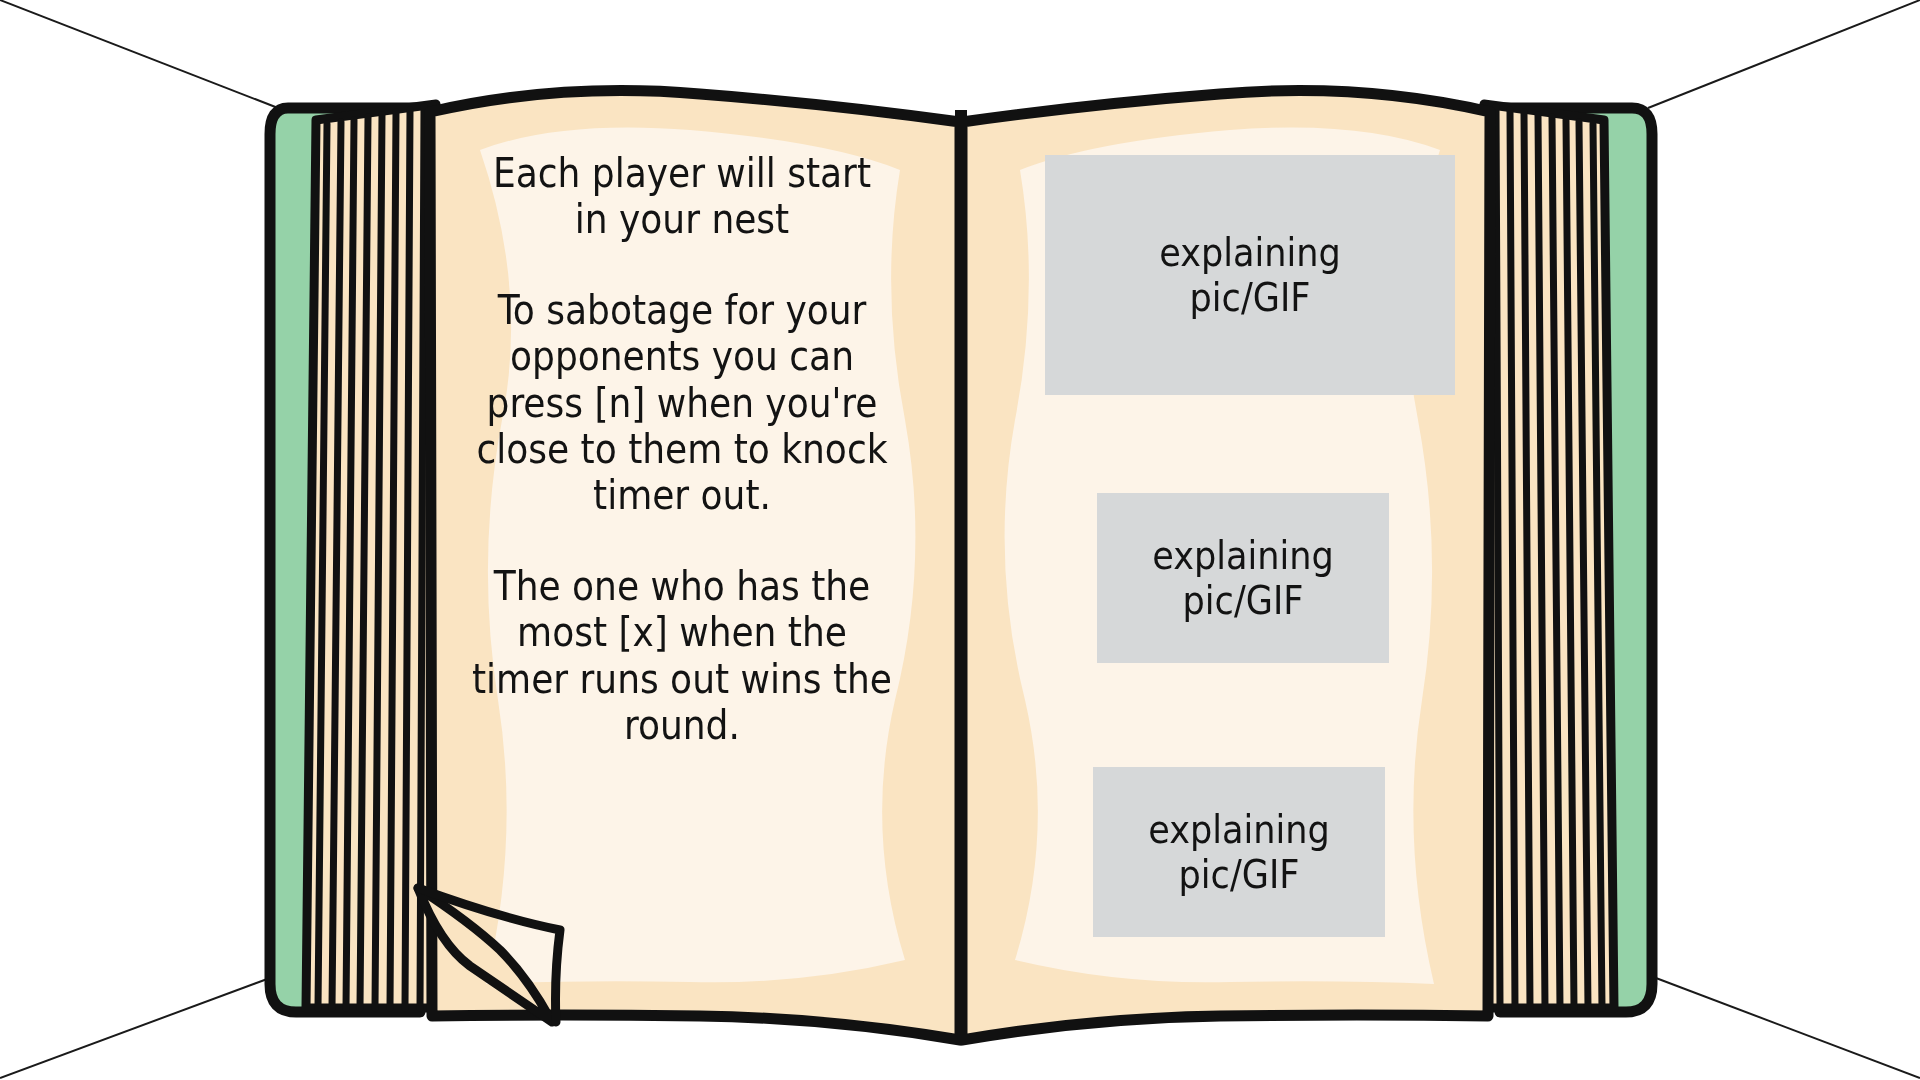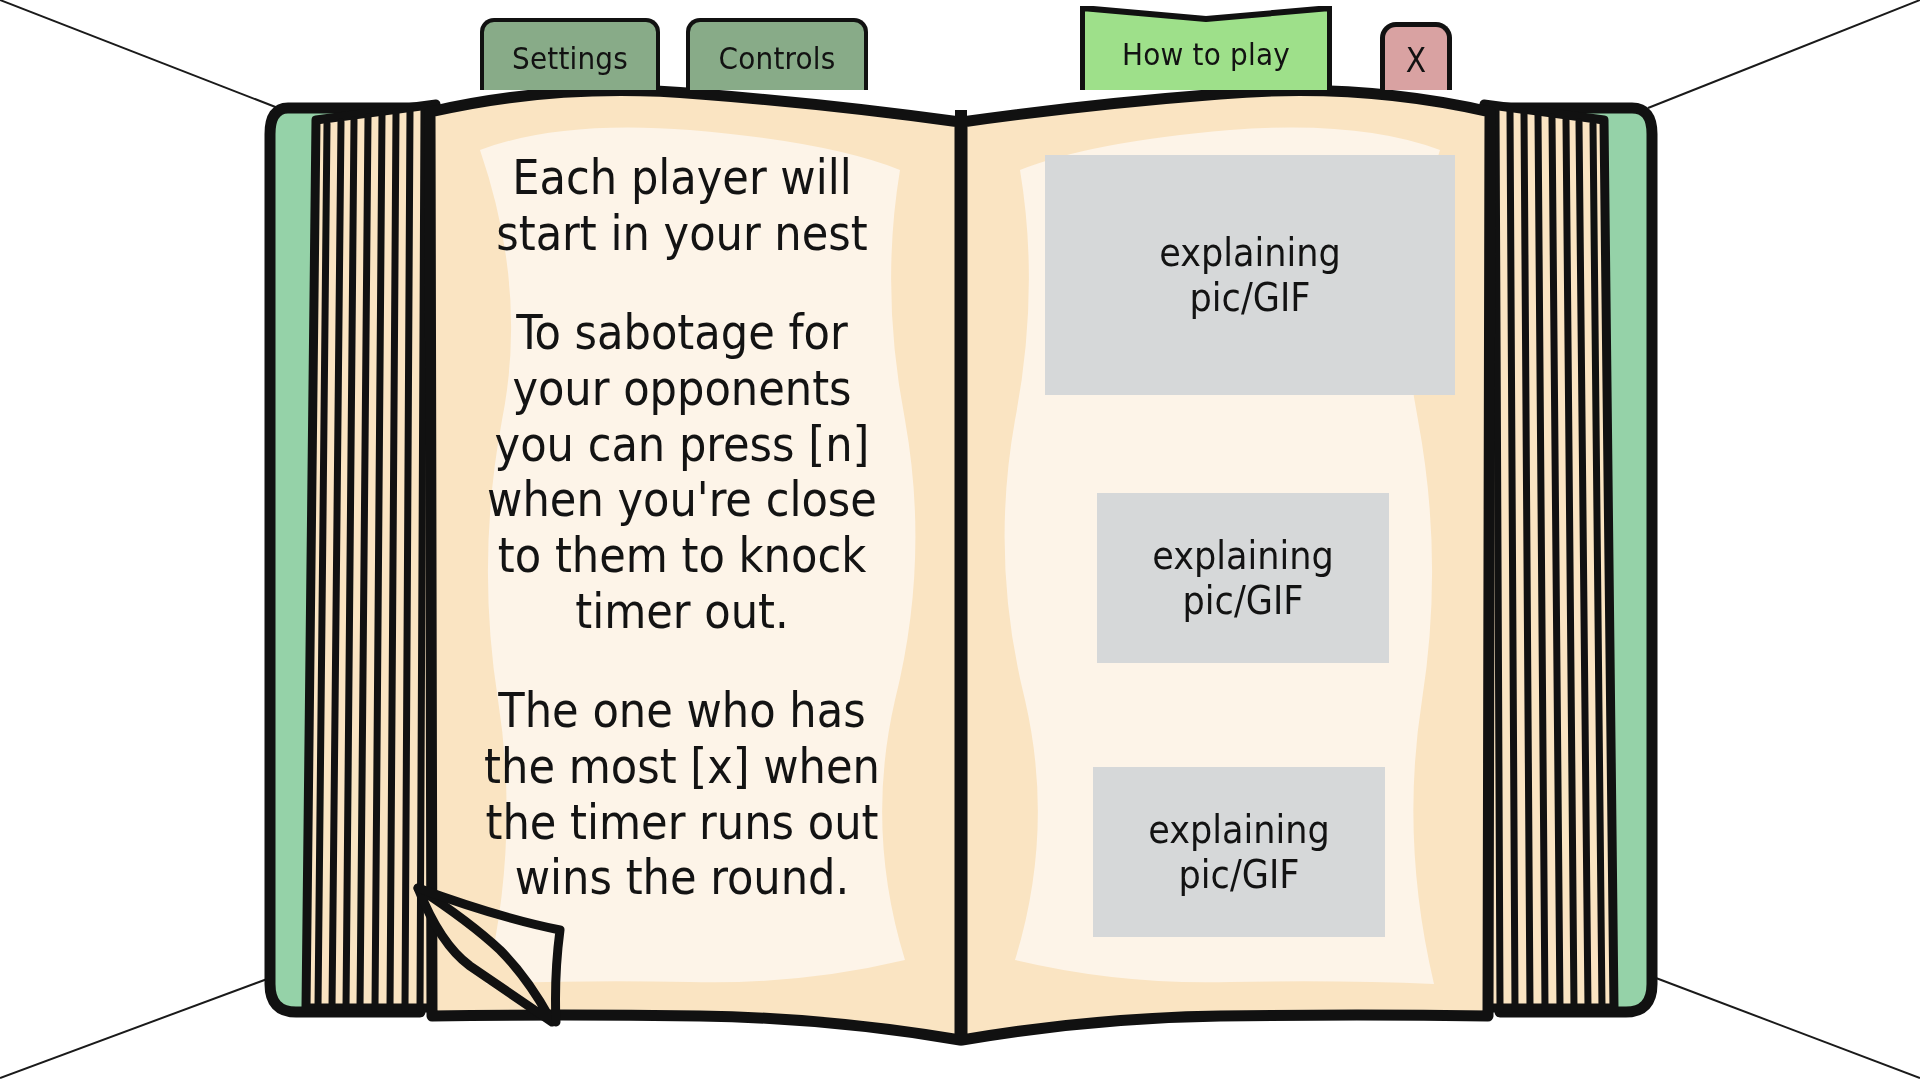--- a/index.html
+++ b/index.html
@@ -85,21 +85,21 @@
 
   
   .page-text {
     position: absolute;
     left: 472px;
     top: 150px;
     width: 420px;
     z-index: 20;
     text-align: center;
     color: #131313;
-    font-size: 48px;
+    font-size: 40px;
     line-height: 1.16;
   }
   .para { margin: 0 0 44px 0; }
   .para:last-child { margin-bottom: 4px; }
 
   
   .media-col {
     position: absolute;
     left: 1045px;
     top: 155px;
@@ -221,41 +221,20 @@
     <path d="M 418 888
          Q 470 922 500 950
          Q 528 978 552 1022
          Q 520 1000 470 966
          Q 440 944 418 888 Z" fill="#fae4c2" stroke="#111111" stroke-width="9" stroke-linejoin="round"></path>
     <path d="M 418 888
          Q 500 918 560 930
          Q 554 976 556 1022" fill="none" stroke="#111111" stroke-width="9" stroke-linejoin="round" stroke-linecap="round"></path>
   </svg>
 
-  <div class="tabs">
-
-    <div class="tab tab-plain tab-settings">
-      <span>Settings</span>
-    </div>
-
-    <div class="tab tab-plain tab-controls">
-      <span>Controls</span>
-    </div>
-
-    <div class="tab tab-ribbon">
-      <span>How to play</span>
-    </div>
-    <svg class="tab-ribbon-outline" viewBox="0 0 252 84" preserveAspectRatio="none">
-      <polyline points="2,84 2,2 126,13 250,2 250,84" fill="none" stroke="#111111" stroke-width="6" stroke-linejoin="round"></polyline>
-    </svg>
-
-    <div class="tab tab-close">
-      <span>X</span>
-    </div>
-  </div>
 
   <div class="page-text">
     <p class="para">Each player will start in your nest</p>
     <p class="para">To sabotage for your opponents you can press [n] when you're close to them to knock timer out.</p>
     <p class="para">The one who has the most  [x] when the timer runs out wins the round.</p>
   </div>
 
   <div class="media-col">
     <div class="media-box media-1">
       <span>explaining</span>

